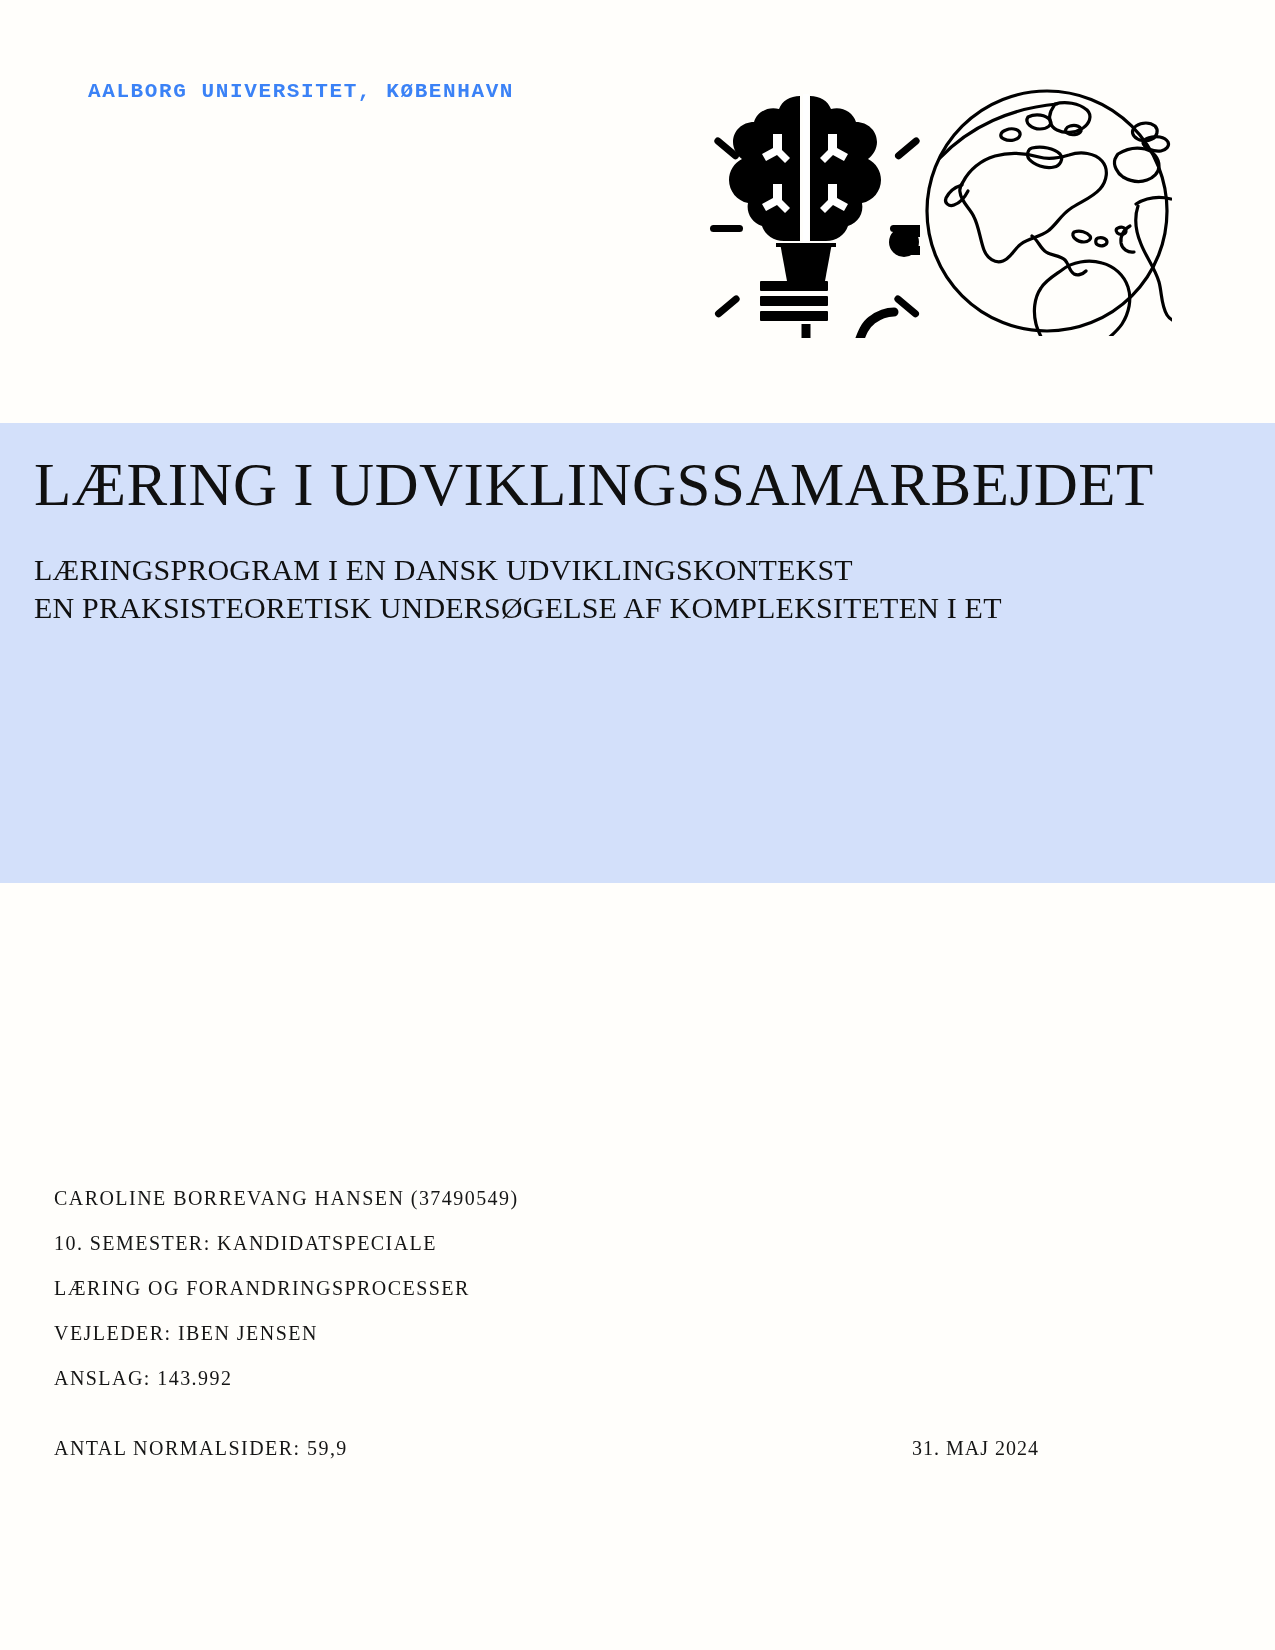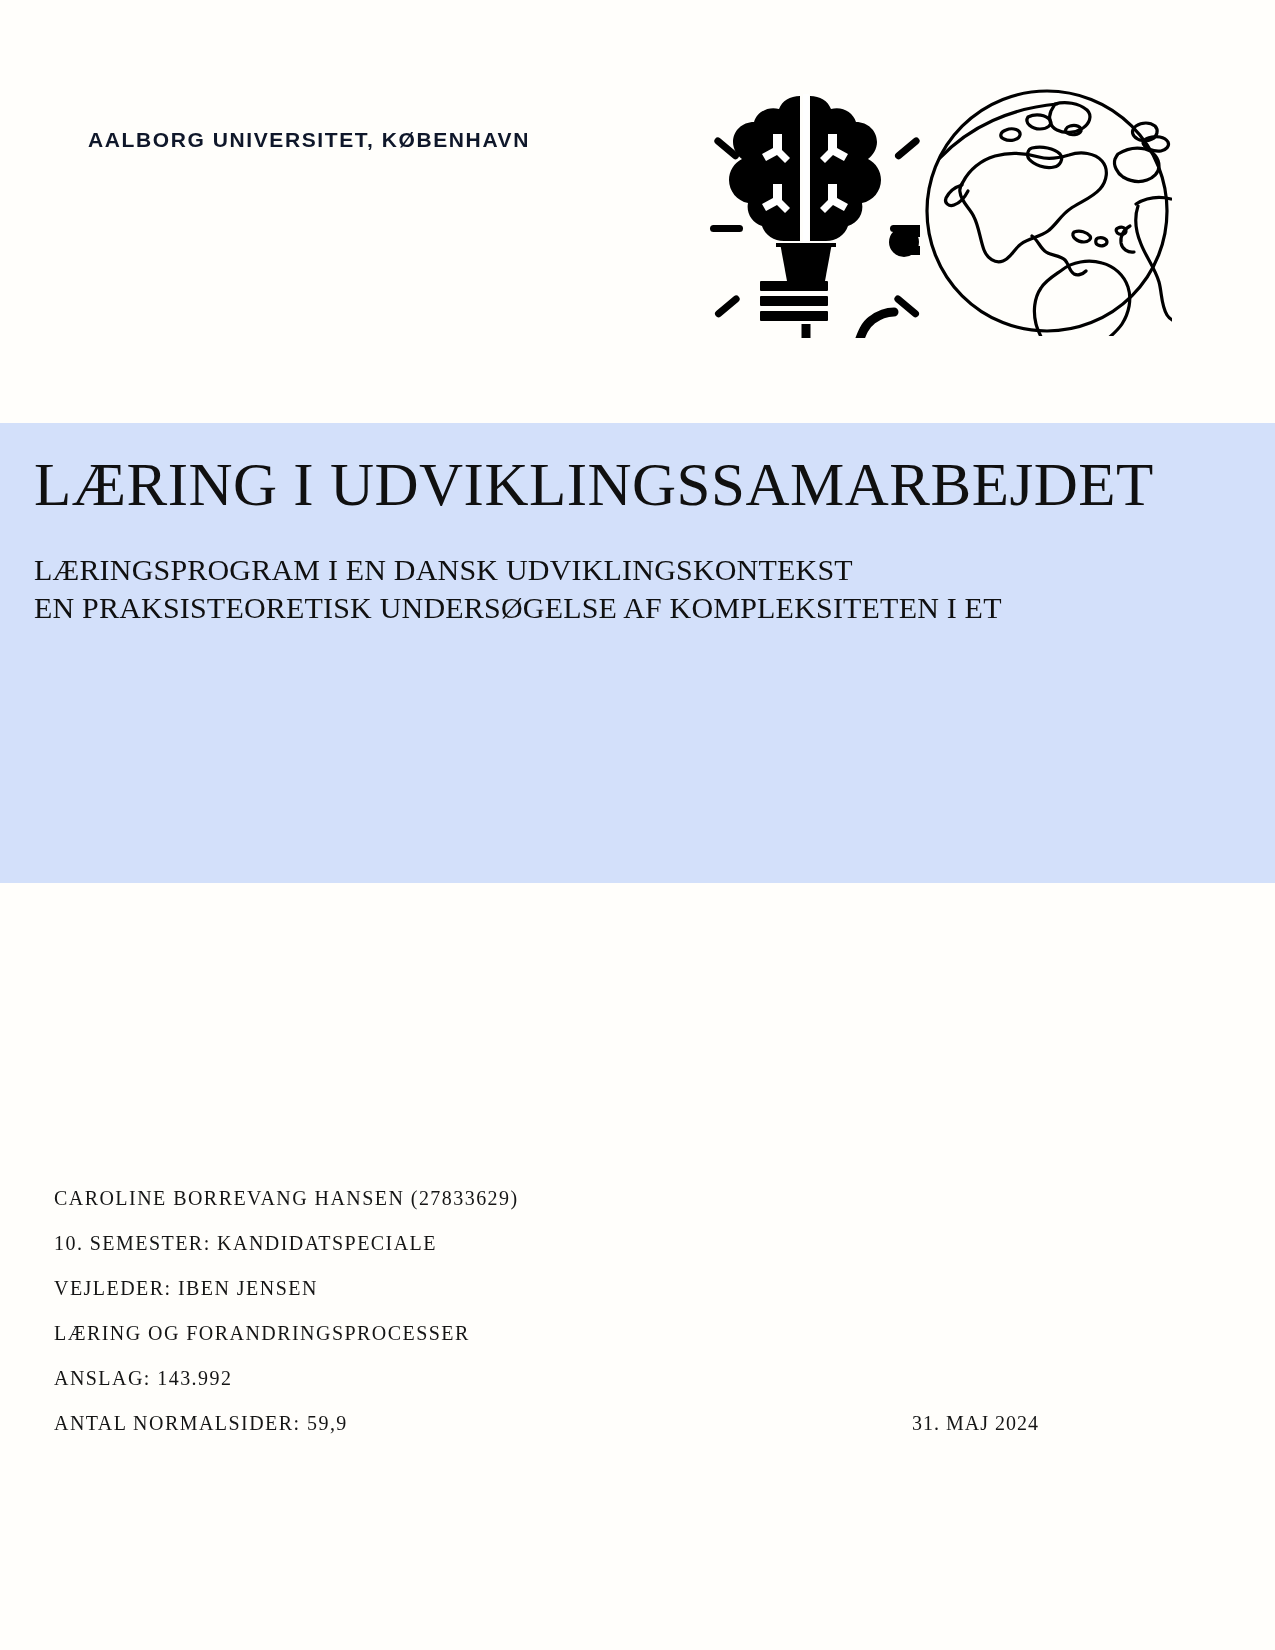--- a/index.html
+++ b/index.html
@@ -29,27 +29,26 @@
     top: 0;
     left: 0;
     width: 1275px;
     height: 423px;
   }
 
   .university-name {
     position: absolute;
     left: 88px;
     top: 80px;
-    font-family: Liberation Sans, sans-serif;
+    font-family: Liberation Mono, monospace;
     font-size: 21px;
     font-weight: bold;
     letter-spacing: 1.6px;
-    color: #0f172a;
+    color: #3b82f6;
     white-space: nowrap;
-    margin-top: 48px;
   }
 
   .header-icons {
     position: absolute;
     left: 660px;
     top: 78px;
     width: 520px;
     height: 260px;
   }
 
@@ -121,21 +120,21 @@
     color: #151515;
     line-height: 1;
     height: 45px;
     white-space: nowrap;
     position: relative;
   }
 
   .meta-line-last {
     display: flex;
     justify-content: space-between;
-    align-items: flex-start;
+    align-items: flex-end;
     width: 985px;
   }
 
   .meta-date {
     font-family: "Liberation Serif", "DejaVu Serif", serif;
     font-size: 20px;
     letter-spacing: 1.0px;
     color: #151515;
     white-space: nowrap;
     margin-left: 8px;
@@ -304,24 +303,24 @@
 
   <div class="title-band">
     <div class="main-title">LÆRING I  UDVIKLINGSSAMARBEJDET</div>
     <div class="sub-title">
       <div>LÆRINGSPROGRAM I EN DANSK UDVIKLINGSKONTEKST</div>
       <div>EN PRAKSISTEORETISK UNDERSØGELSE AF KOMPLEKSITETEN I ET</div>
     </div>
   </div>
 
   <div class="meta-block">
-    <div class="meta-line">CAROLINE BORREVANG HANSEN (27833629)</div>
+    <div class="meta-line">CAROLINE BORREVANG HANSEN (37490549)</div>
     <div class="meta-line">10. SEMESTER: KANDIDATSPECIALE</div>
+    <div class="meta-line">LÆRING OG FORANDRINGSPROCESSER</div>
     <div class="meta-line">VEJLEDER: IBEN JENSEN</div>
-    <div class="meta-line">LÆRING OG FORANDRINGSPROCESSER</div>
     <div class="meta-line">ANSLAG: 143.992</div>
     <div class="meta-line meta-line-last">
       <span>ANTAL NORMALSIDER: 59,9</span>
       <span class="meta-date">31. MAJ 2024</span>
     </div>
   </div>
 
 </div>
 
 </body></html>

